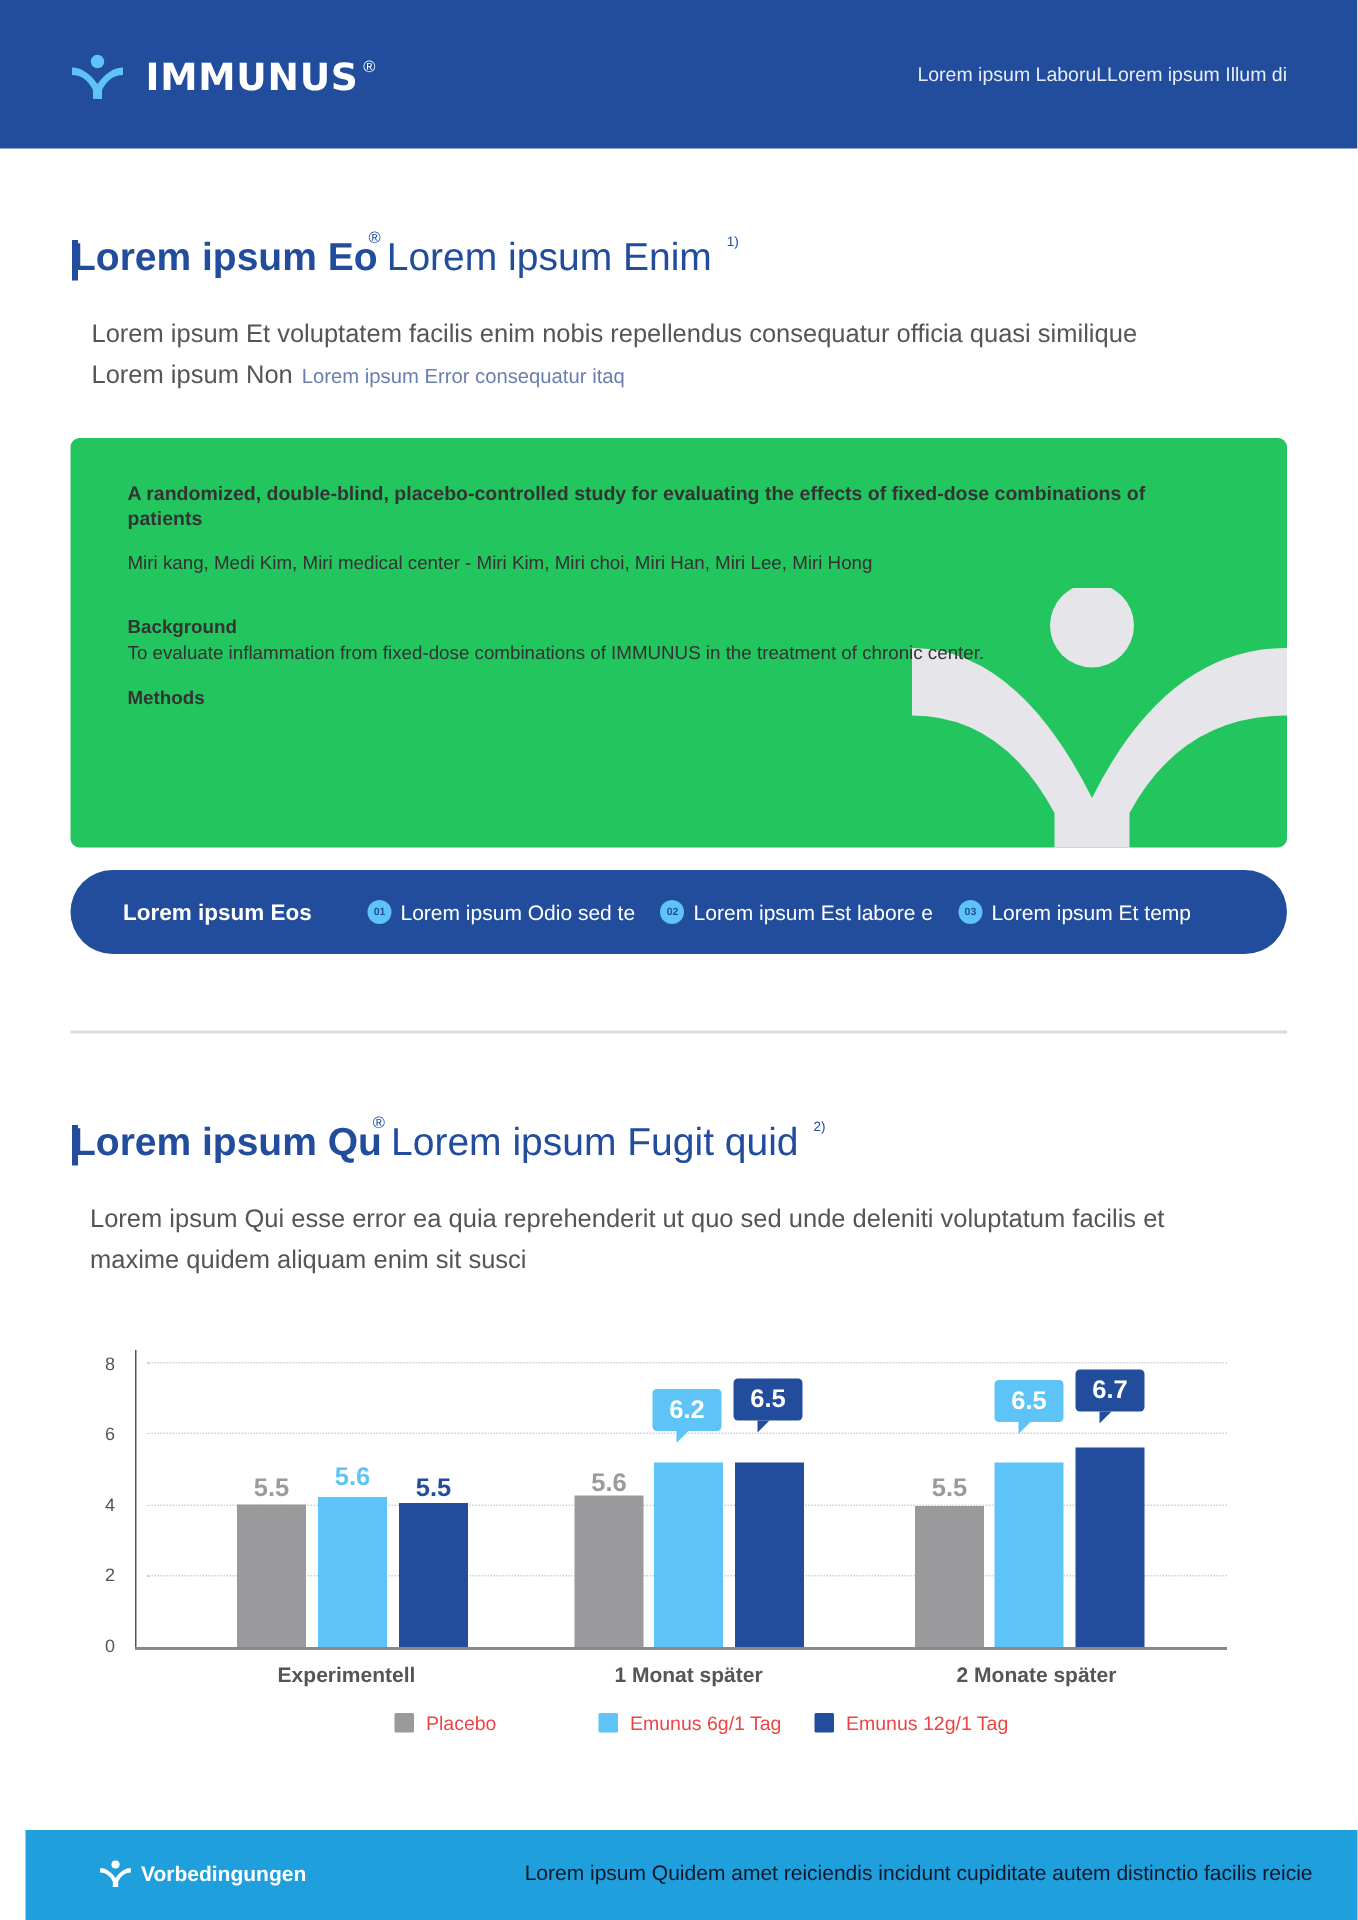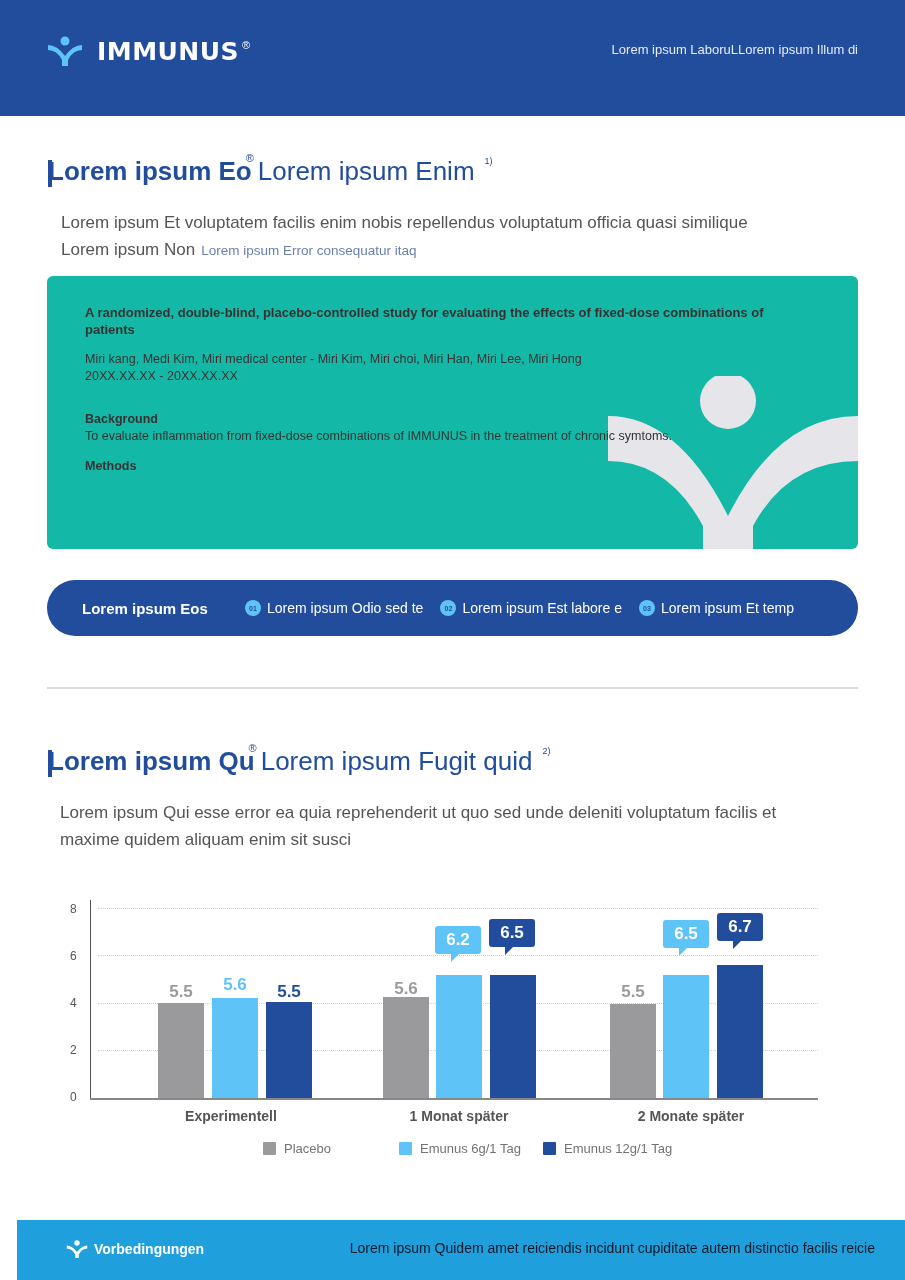--- a/index.html
+++ b/index.html
@@ -1,34 +1,34 @@
 <!DOCTYPE html>
 <html><head>
 <meta charset="utf-8">
 <style>
   * { box-sizing: border-box; margin: 0; padding: 0; }
   body { width: 905px; height: 1280px; background: #ffffff; font-family: "Liberation Sans", "DejaVu Sans", sans-serif; position: relative; overflow: hidden; color: #555; }
-  .header { position: absolute; left: 0; top: 0; width: 905px; height: 116px; background: #214d9c; }
+  .header { position: absolute; left: 0; top: 0; width: 905px; height: 99px; background: #214d9c; }
   .logo { position: absolute; left: 47px; top: 36px; display: flex; align-items: center; }
   .logo svg { width: 36px; height: 30px; }
   .logo-text { color: #fff; font-weight: bold; font-size: 25px; margin-left: 14px; letter-spacing: 0.5px; font-family: "DejaVu Sans", sans-serif; }
   .logo-reg { color: #fff; font-size: 11px; margin-left: 3px; margin-top: -12px; }
   .header-text { position: absolute; right: 47px; top: 42px; color: #e6ecf6; font-size: 13px; }
 
   .sec-title { position: absolute; left: 48px; display: flex; align-items: baseline; color: #214d9c; font-size: 26px; }
   .sec-title .bar { position: absolute; left: 0; top: 4px; width: 4px; height: 27px; background: #214d9c; }
   .sec-title .bold { font-weight: bold; margin-left: 0; }
   .sec-title .reg { font-size: 11px; position: relative; top: -18px; margin-left: -6px; }
   .sec-title .norm { margin-left: 4px; }
   .sec-title .fn { font-size: 9px; position: relative; top: -16px; margin-left: 10px; }
 
   .para { position: absolute; left: 61px; font-size: 17px; color: #555; line-height: 27px; }
   .para .small { font-size: 13.5px; color: #6a7fae; margin-left: 6px; }
 
-  .abstract { position: absolute; left: 47px; top: 276px; width: 811px; height: 273px; background: #14b8a6; border-radius: 6px; overflow: hidden; }
+  .abstract { position: absolute; left: 47px; top: 292px; width: 811px; height: 273px; background: #22c55e; border-radius: 6px; overflow: hidden; }
   .abstract .wm { position: absolute; right: 0; top: 100px; width: 250px; height: 180px; }
   .abstract .txt { position: absolute; left: 38px; top: 28px; width: 730px; font-size: 12.5px; color: #333; line-height: 17px; font-family: "Liberation Sans", sans-serif; }
   .abstract .txt .title { font-weight: bold; font-size: 13px; }
   .abstract .txt .h { font-weight: bold; }
   .abstract .txt .gap { height: 13px; }
 
   .pill { position: absolute; left: 47px; top: 580px; width: 811px; height: 56px; background: #214d9c; border-radius: 28px; display: flex; align-items: center; }
   .pill-label { color: #fff; font-weight: bold; font-size: 15px; margin-left: 35px; width: 163px; }
   .pill-item { display: flex; align-items: center; color: #fff; font-size: 14px; margin-right: 17px; }
   .pill-num { width: 16px; height: 16px; border-radius: 50%; background: #5ec3f7; color: #214d9c; font-size: 7px; font-weight: bold; display: flex; align-items: center; justify-content: center; margin-right: 6px; }
@@ -40,21 +40,21 @@
   .xaxis { position: absolute; left: 30px; top: 203px; width: 728px; height: 2px; background: #888; }
   .ytick { position: absolute; left: 10px; font-size: 12px; color: #555; width: 14px; text-align: left; }
   .gridline { position: absolute; left: 38px; width: 720px; border-top: 1px dotted #d0d0d0; }
   .bar-rect { position: absolute; width: 46px; }
   .val { position: absolute; width: 60px; text-align: center; font-weight: bold; font-size: 17px; margin-top: 10px; }
   .bubble { position: absolute; width: 46px; height: 28px; border-radius: 3px; color: #fff; font-weight: bold; font-size: 17px; text-align: center; line-height: 28px; }
   .bubble::after { content: ""; position: absolute; left: 16px; bottom: -8px; border-left: 0 solid transparent; border-right: 8px solid transparent; border-top: 8px solid; border-top-color: inherit; }
   .bubble.light { background: #5ec3f7; border-top-color: #5ec3f7; }
   .bubble.dark { background: #214d9c; border-top-color: #214d9c; }
   .cat { position: absolute; top: 213px; width: 180px; text-align: center; font-weight: bold; font-size: 14px; color: #555; }
-  .legend { position: absolute; top: 246px; display: flex; align-items: center; font-size: 13px; color: #737373; }
+  .legend { position: absolute; top: 246px; display: flex; align-items: center; font-size: 13px; color: #ef4444; }
   .legend .sw { width: 13px; height: 13px; margin-right: 8px; border-radius: 1px; }
 
   .footer { position: absolute; left: 0; top: 1220px; width: 905px; height: 60px; background: #1fa0dc; margin-left: 17px; }
   .footer-logo { position: absolute; left: 49px; top: 20px; display: flex; align-items: center; color: #fff; font-weight: bold; font-size: 14px; }
   .footer-logo svg { width: 22px; height: 18px; margin-right: 6px; }
   .footer-text { position: absolute; right: 47px; top: 20px; color: #0f172a; font-size: 14px; }
 </style>
 </head>
 <body>
 
@@ -72,38 +72,37 @@
 
 <div class="sec-title" style="top:156px;">
   <span class="bar"></span>
   <span class="bold">Lorem ipsum Eo</span>
   <span class="reg">®</span>
   <span class="norm">Lorem ipsum Enim</span>
   <span class="fn">1)</span>
 </div>
 
 <div class="para" style="top:209px;">
-  <div>Lorem ipsum Et voluptatem facilis enim nobis repellendus voluptatum officia quasi similique</div>
+  <div>Lorem ipsum Et voluptatem facilis enim nobis repellendus consequatur officia quasi similique</div>
   <div><span>Lorem ipsum Non</span><span class="small">Lorem ipsum Error consequatur itaq</span></div>
 </div>
 
 <div class="abstract">
   <svg class="wm" viewBox="0 0 250 180">
     <circle cx="120" cy="25" r="28" fill="#e6e6ea"></circle>
     <path d="M0 40 Q70 40 120 140 Q170 40 250 40 L250 85 Q180 85 145 150 L145 180 L95 180 L95 150 Q60 85 0 85 Z" fill="#e6e6ea"></path>
   </svg>
   <div class="txt">
     <div class="title">A randomized, double-blind, placebo-controlled study for evaluating the effects of fixed-dose combinations of patients</div>
     <div class="gap"></div>
     <div>Miri kang, Medi Kim, Miri medical center - Miri Kim, Miri choi, Miri Han, Miri Lee, Miri Hong</div>
-    <div>20XX.XX.XX - 20XX.XX.XX</div>
     <div class="gap"></div>
     <div class="gap"></div>
     <div class="h">Background</div>
-    <div>To evaluate inflammation from fixed-dose combinations of IMMUNUS in the treatment of chronic symtoms.</div>
+    <div>To evaluate inflammation from fixed-dose combinations of IMMUNUS in the treatment of chronic center.</div>
     <div class="gap"></div>
     <div class="h">Methods</div>
   </div>
 </div>
 
 <div class="pill">
   <span class="pill-label">Lorem ipsum Eos</span>
   <span class="pill-item">
     <span class="pill-num">01</span>
     <span>Lorem ipsum Odio sed te</span>

